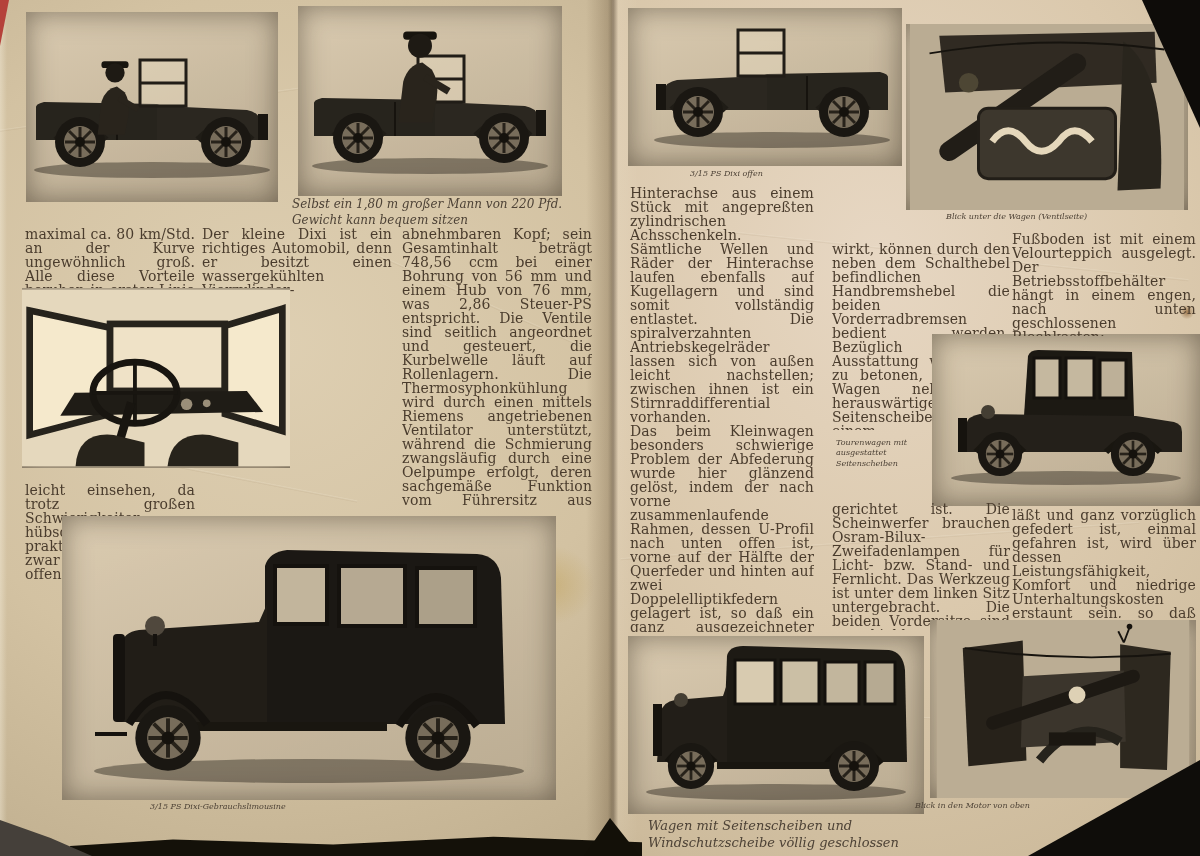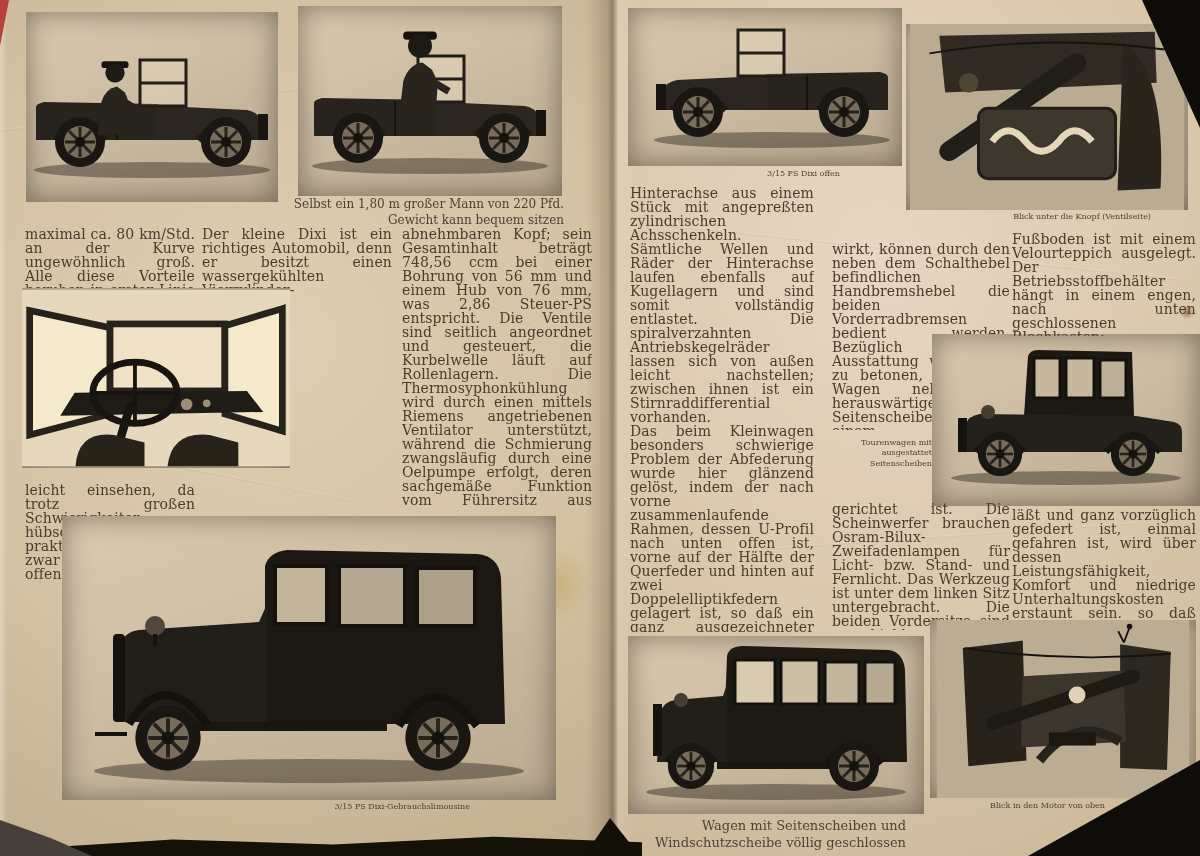--- a/index.html
+++ b/index.html
@@ -11,22 +11,22 @@
   .page-right{left:612px;width:588px;
     background:radial-gradient(120% 100% at 45% 30%, #e7d7c3 0%, #dbc9ad 42%, #cdbb9c 75%, #b09e80 100%);}
   .fold{position:absolute;left:586px;top:0;width:52px;height:856px;z-index:3;pointer-events:none;
     background:linear-gradient(90deg, rgba(60,40,20,0) 0%, rgba(70,48,22,.22) 42%, rgba(35,22,8,.38) 52%, rgba(255,245,225,.12) 62%, rgba(60,40,20,0) 100%);}
   .crease{position:absolute;height:2px;z-index:2;pointer-events:none;
     background:linear-gradient(rgba(255,250,235,.4), rgba(110,80,40,.18));opacity:.55;}
   .stain{position:absolute;border-radius:50%;z-index:2;pointer-events:none;}
   .photo{position:absolute;z-index:4;background:linear-gradient(160deg,#c6bcab,#a99e8c);
     box-shadow:inset 0 0 28px rgba(40,30,15,.5);filter:sepia(.28) brightness(1.02);}
   .photo svg{width:100%;height:100%;display:block;}
-  .caption{position:absolute;z-index:4;font-size:8px;line-height:1.3;
-    color:#4d4236;text-align:right;filter:blur(.25px);}
+  .caption{position:absolute;z-index:4;font-style:italic;font-size:8px;line-height:1.3;
+    color:#4d4236;text-align:left;filter:blur(.25px);}
   .col{position:absolute;z-index:4;font-size:14px;line-height:14px;text-align:justify;
     color:#4a3c2d;overflow:hidden;white-space:pre-line;filter:blur(.38px);letter-spacing:.1px;}
   .signature{position:absolute;z-index:4;font-size:9.3px;color:#4a3c2d;text-align:right;filter:blur(.3px);}
   .dark{position:absolute;z-index:6;pointer-events:none;}
   .corner-tr{right:0;top:0;width:0;height:0;border-top:128px solid #0e0c09;border-left:58px solid transparent;}
   .corner-red{left:0;top:0;width:0;height:0;border-left:9px solid #b5413a;border-bottom:46px solid transparent;}
   .bottom-strip{left:70px;top:834px;width:572px;height:22px;background:#141109;
     clip-path:polygon(0 55%,18% 25%,46% 48%,74% 12%,100% 38%,100% 100%,0 100%);}
   .bottom-notch{left:584px;top:818px;width:0;height:0;border-left:26px solid transparent;
     border-right:30px solid transparent;border-bottom:38px solid #131008;}
@@ -225,21 +225,21 @@
         </g>
     </svg>
   </div>
   <div class="caption" style="left:690px;top:169px;width:150px">3/15 PS Dixi offen</div>
 
   <div class="photo" style="left:906px;top:24px;width:282px;height:186px">
     <svg viewBox="0 0 280 190">
         <use href="#engine-side" width="280" height="190"></use>
       </svg>
   </div>
-  <div class="caption" style="left:946px;top:212px;width:205px">Blick unter die Knopf (Ventilseite)</div>
+  <div class="caption" style="left:946px;top:212px;width:205px">Blick unter die Wagen (Ventilseite)</div>
 
   <div class="col" style="left:630px;top:186px;width:184px;height:446px">Hinterachse aus einem Stück mit angepreßten zylindrischen Achsschenkeln. Sämtliche Wellen und Räder der Hinterachse laufen ebenfalls auf Kugellagern und sind somit vollständig entlastet. Die spiralverzahnten Antriebskegelräder lassen sich von außen leicht nachstellen; zwischen ihnen ist ein Stirnraddifferential vorhanden.
 Das beim Kleinwagen besonders schwierige Problem der Abfederung wurde hier glänzend gelöst, indem der nach vorne zusammenlaufende Rahmen, dessen U-Profil nach unten offen ist, vorne auf der Hälfte der Querfeder und hinten auf zwei Doppelelliptikfedern gelagert ist, so daß ein ganz ausgezeichneter Durchzug erzielt wird. Die Lenkung ist leicht und sicher, das mit Schnecke und Rolle arbeitende Getriebe vollkommen spielfrei. Vorn sind zwei Stoßdämpfer vorhanden und vorn wie hinten sind zwei Stahlkappen verbunden. Die Lenkung ist angenehm übersetzt und nach allen Seiten leicht ausschwenkbar; die Spurstange liegt gut geschützt hinter der Vorderachse. Um einen bequemen Einstieg zu ermöglichen, ist die ganze Konstruktion des zweifach übersetzten Lenkrades, wie aus den Abbildungen ersichtlich, nachgegangen. Auf dem Lenkrad sind die für Gas und Zündung erforderlichen Handhebel angebracht und in der Mitte ein Knopf für das elektrische Horn. Links vom Steuerrad befindet sich das Kupplungspedal, rechts davon das Bremspedal, daneben der Gashebel. Der kleine Wagen ist mit Vierradbremsen ausgerüstet; während die Fußbremse (Lenki) auf die beiden Hinterräder</div>
   <div class="col" style="left:832px;top:242px;width:178px;height:188px">wirkt, können durch den neben dem Schalthebel befindlichen Handbremshebel die beiden Vorderradbremsen bedient werden. Bezüglich der Ausstattung wäre noch zu betonen, daß jeder Wagen nebst den herauswärtigen Seitenscheiben und einem hinten angebrachten Reserverad sich mit einem Klappverdeck und einer ebenfalls vom Armaturenbrett aus zu bedienenden Starterklappe ausgestattet zeigt, die auf einen am Kühler befindlichen Rollovorhang wirkt und dem Wärmebedarf entsprechend eingestellt werden kann.</div>
 
   <div class="caption" style="left:836px;top:438px;width:96px">Tourenwagen mit ausgestattet Seitenscheiben</div>
   <div class="photo" style="left:932px;top:334px;width:268px;height:172px">
     <svg viewBox="0 0 268 172">
       <use href="#car-coupe" x="4" y="6" width="260" height="160"></use>
     </svg>

